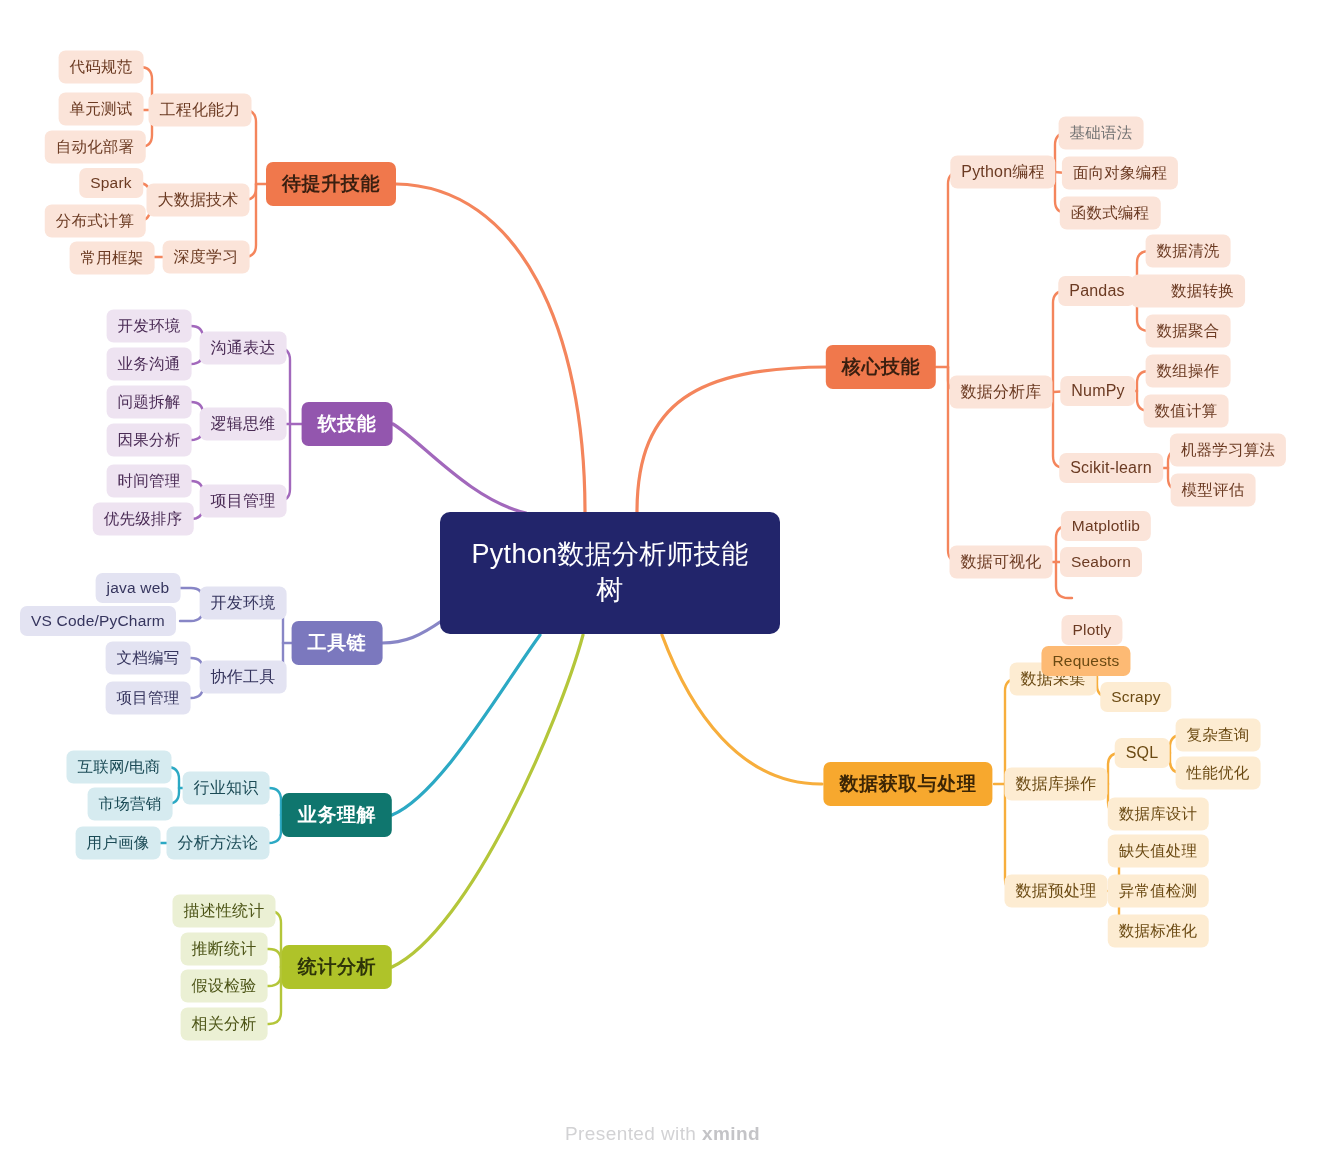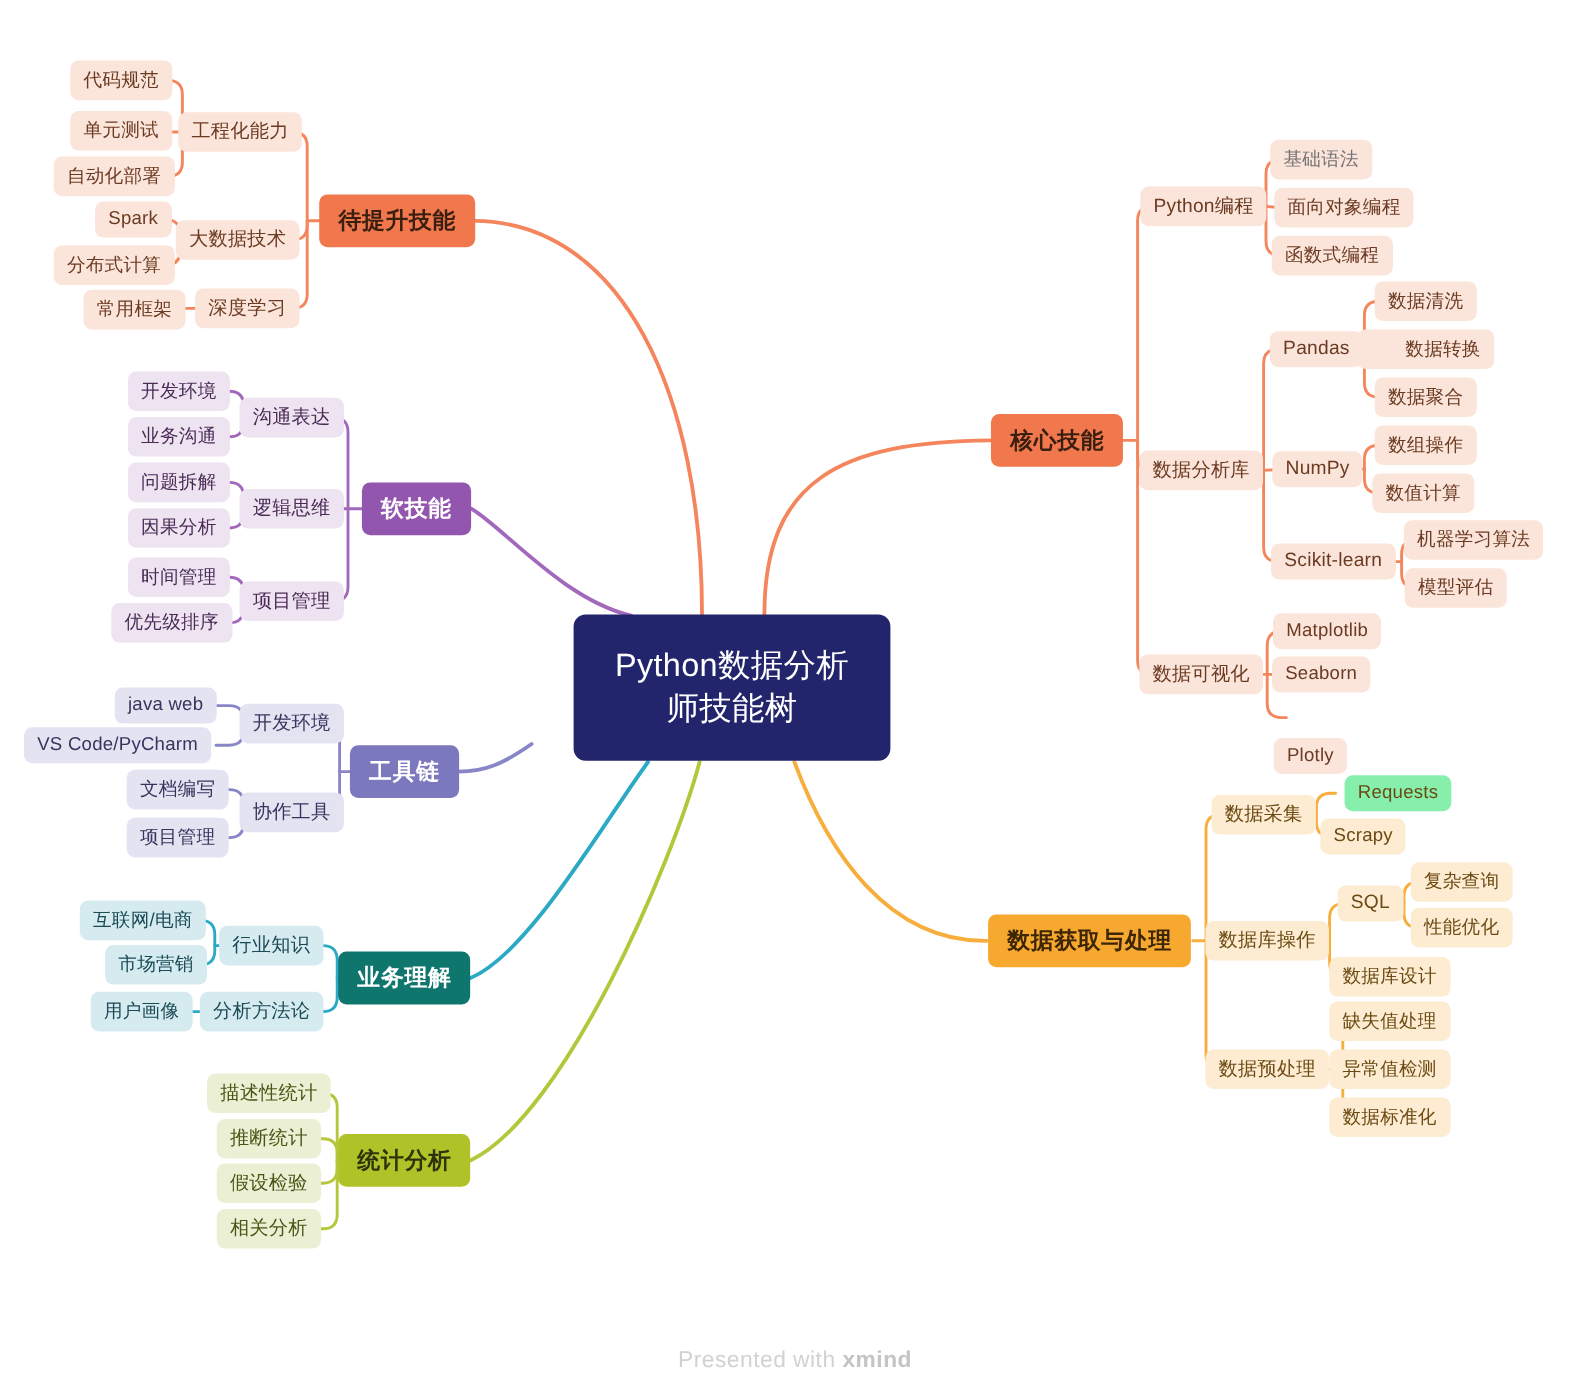--- a/index.html
+++ b/index.html
@@ -33,21 +33,21 @@
   
   .root {
     background: #22256B;
     color: #ffffff;
     border-radius: 10px;
     font-size: 27px;
     font-weight: 400;
     line-height: 1.32;
     text-align: center;
     padding: 12px 22px;
-    width: 264px;
+    width: 340px;
     height: 122px;
     white-space: normal;
     letter-spacing: .3px;
   }
   
   .lvl1 {
     border-radius: 7px;
     font-size: 19px;
     font-weight: bold;
     padding: 9px 16px;
@@ -302,21 +302,21 @@
   <div class="node pill l2" style="left:1111px; top:468px; background:#FBE4D9; color:#6B3A22;">Scikit-learn</div>
   <div class="node pill" style="left:1228px; top:450px; background:#FBE4D9; color:#6B3A22;">机器学习算法</div>
   <div class="node pill" style="left:1213px; top:490px; background:#FBE4D9; color:#6B3A22;">模型评估</div>
 
   <div class="node pill l2" style="left:1001px; top:562px; background:#FBE4D9; color:#6B3A22;">数据可视化</div>
   <div class="node pill" style="left:1106px; top:526px; background:#FBE4D9; color:#6B3A22;">Matplotlib</div>
   <div class="node pill" style="left:1101px; top:562px; background:#FBE4D9; color:#6B3A22;">Seaborn</div>
   <div class="node pill" style="left:1092px; top:630px; background:#FBE4D9; color:#6B3A22;">Plotly</div>
 
   <div class="node pill l2" style="left:1053px; top:679px; background:#FDECD2; color:#6B4A13;">数据采集</div>
-  <div class="node pill" style="left:1165px; top:661px; background:#86efac; color:#6B4A13;">Requests</div>
+  <div class="node pill" style="left:1086px; top:661px; background:#fdba74; color:#6B4A13;">Requests</div>
   <div class="node pill" style="left:1136px; top:697px; background:#FDECD2; color:#6B4A13;">Scrapy</div>
 
   <div class="node pill l2" style="left:1056px; top:784px; background:#FDECD2; color:#6B4A13;">数据库操作</div>
   <div class="node pill l2" style="left:1142px; top:753px; background:#FDECD2; color:#6B4A13;">SQL</div>
   <div class="node pill" style="left:1218px; top:735px; background:#FDECD2; color:#6B4A13;">复杂查询</div>
   <div class="node pill" style="left:1218px; top:773px; background:#FDECD2; color:#6B4A13;">性能优化</div>
   <div class="node pill" style="left:1158px; top:814px; background:#FDECD2; color:#6B4A13;">数据库设计</div>
 
   <div class="node pill l2" style="left:1056px; top:891px; background:#FDECD2; color:#6B4A13;">数据预处理</div>
   <div class="node pill" style="left:1158px; top:851px; background:#FDECD2; color:#6B4A13;">缺失值处理</div>

